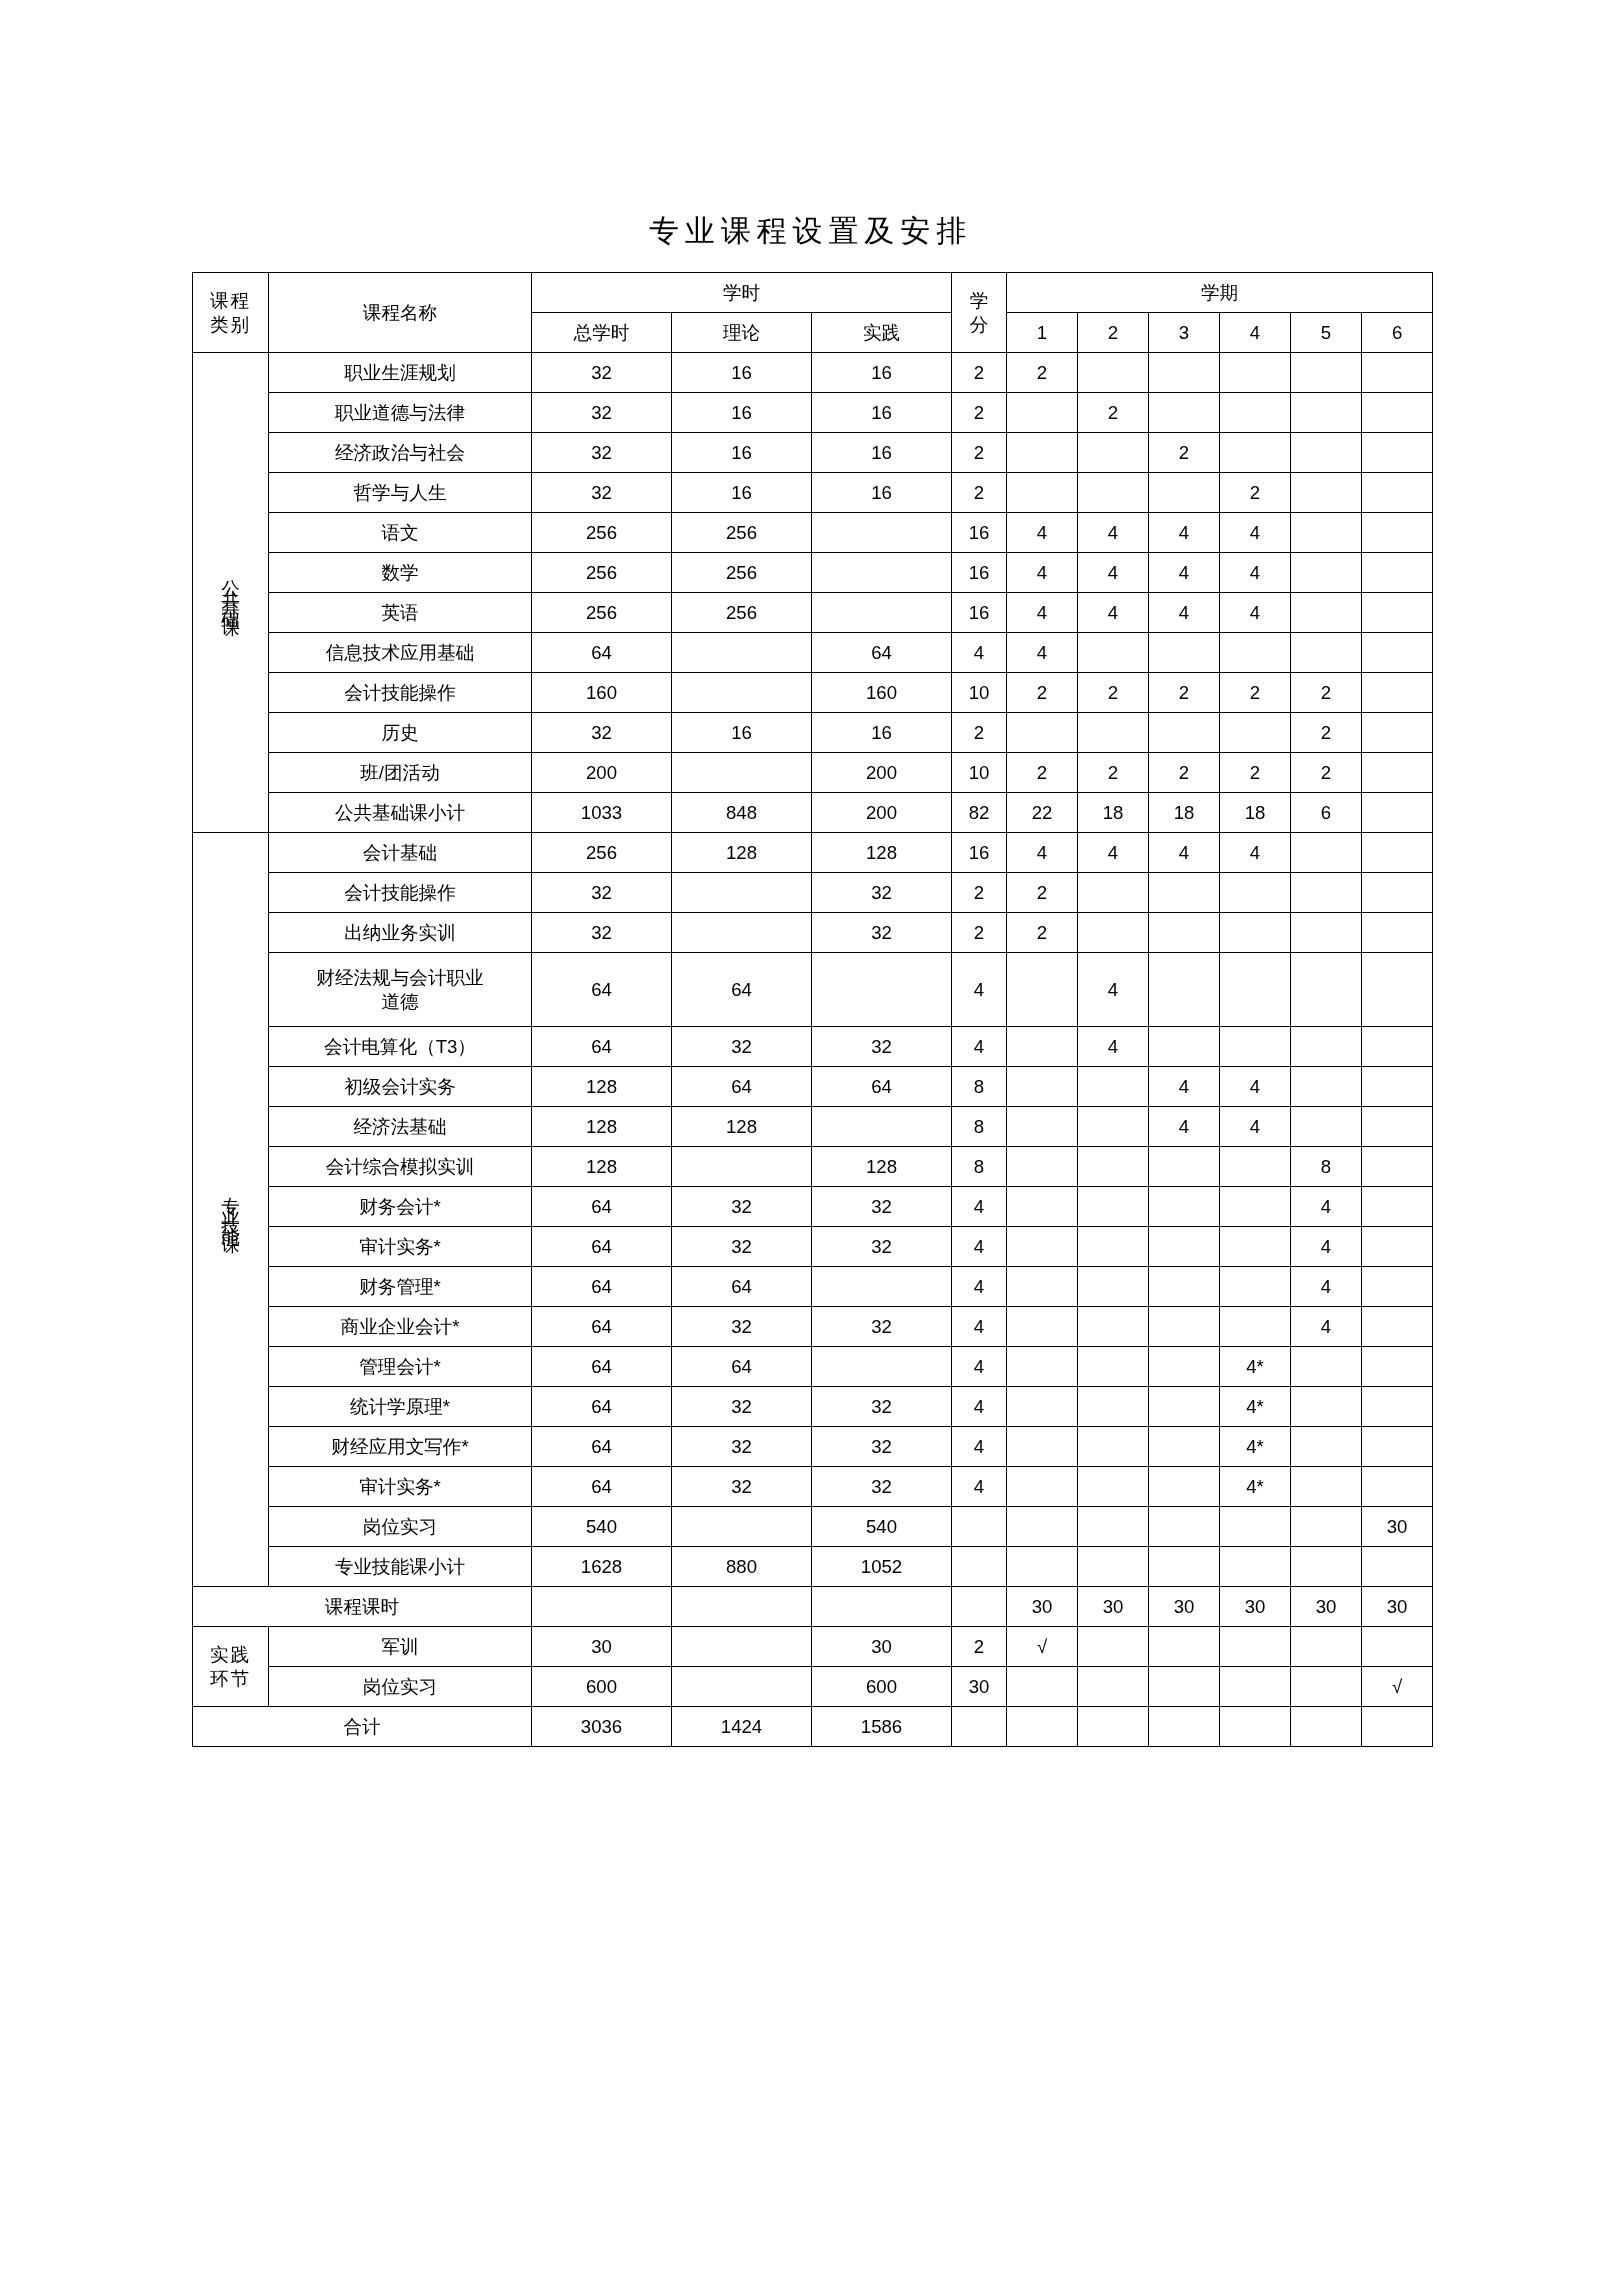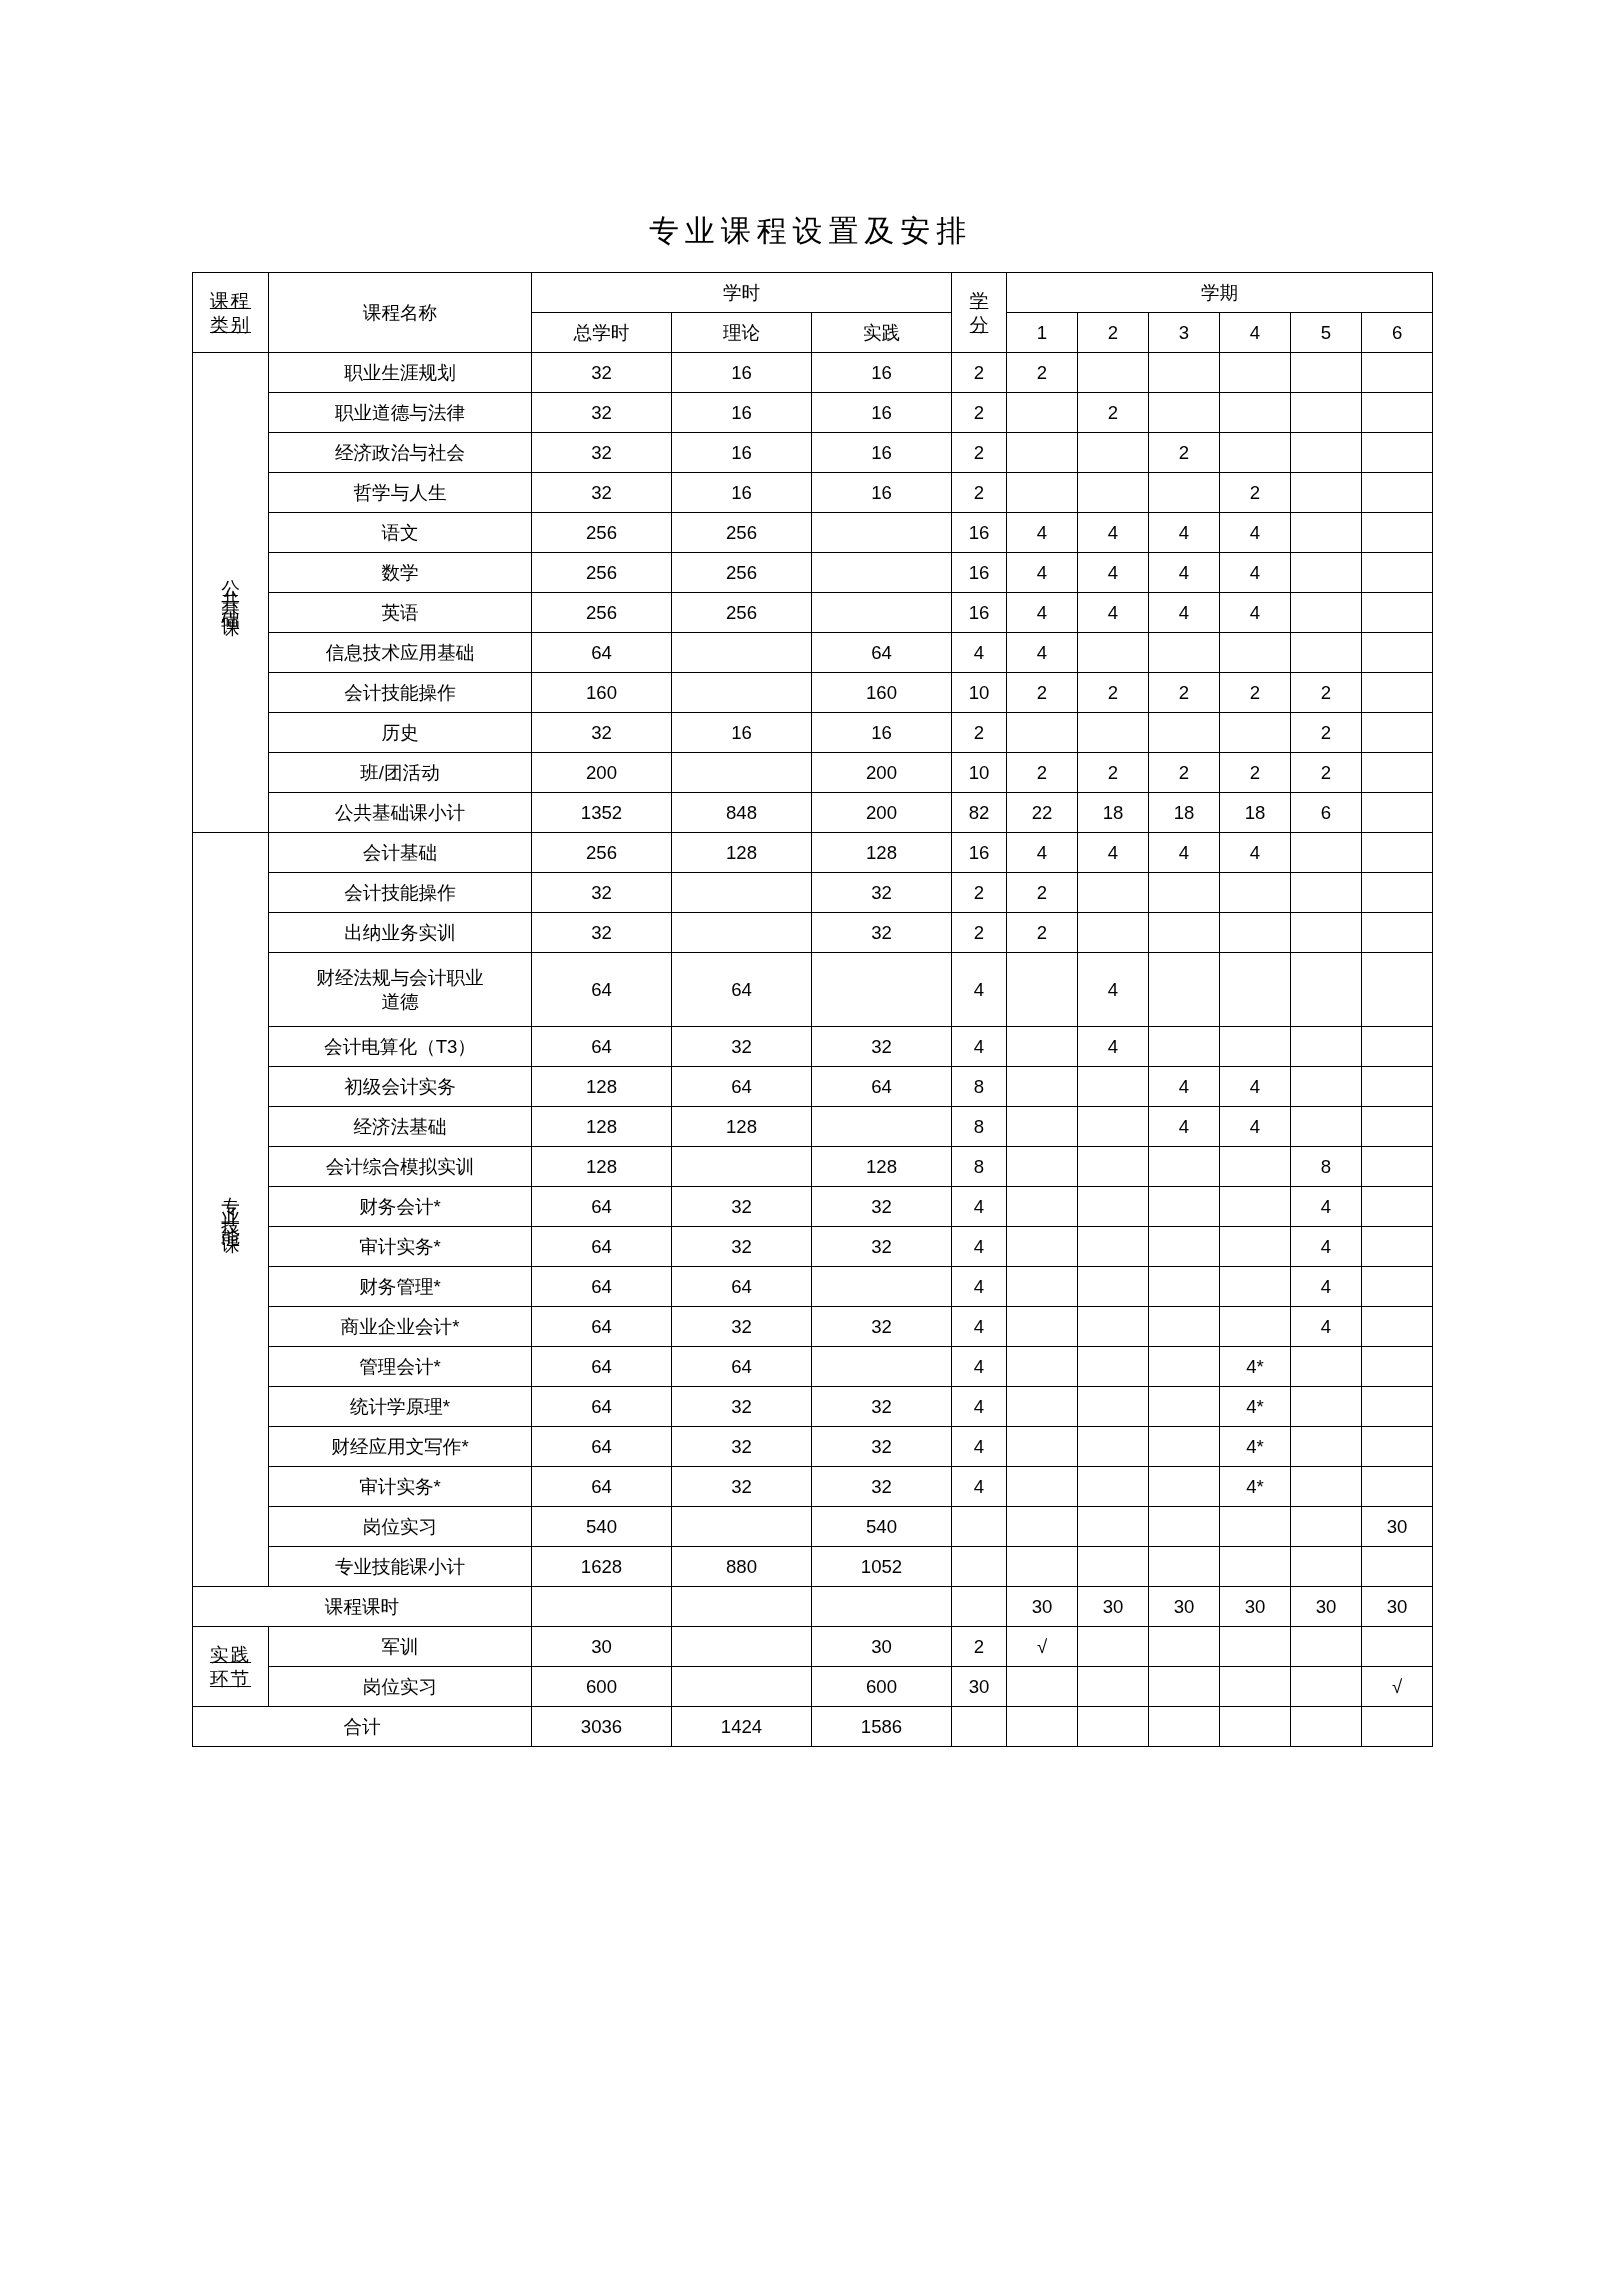--- a/index.html
+++ b/index.html
@@ -64,21 +64,21 @@
     text-orientation: upright;
     display: inline-block;
     letter-spacing: 9.8px;
     line-height: 1.2;
   }
   td.cname { width: 263px; }
   td.num { width: 140px; }
   td.cr { width: 55px; }
   td.term { width: 71px; }
   .subtotal td { font-weight: normal; }
-  .twoline { line-height: 1.35; text-decoration: underline; }
+  .twoline { line-height: 1.35; }
   td.cname2 {
     width: 263px;
     line-height: 1.35;
   }
   .check { font-size: 20.6px; }
 </style>
 </head>
 <body>
 
 <div class="page">
@@ -269,21 +269,21 @@
         <td>10</td>
         <td>2</td>
         <td>2</td>
         <td>2</td>
         <td>2</td>
         <td>2</td>
         <td></td>
       </tr>
       <tr class="subtotal">
         <td class="cname">公共基础课小计</td>
-        <td>1352</td>
+        <td>1033</td>
         <td>848</td>
         <td>200</td>
         <td>82</td>
         <td>22</td>
         <td>18</td>
         <td>18</td>
         <td>18</td>
         <td>6</td>
         <td></td>
       </tr>

